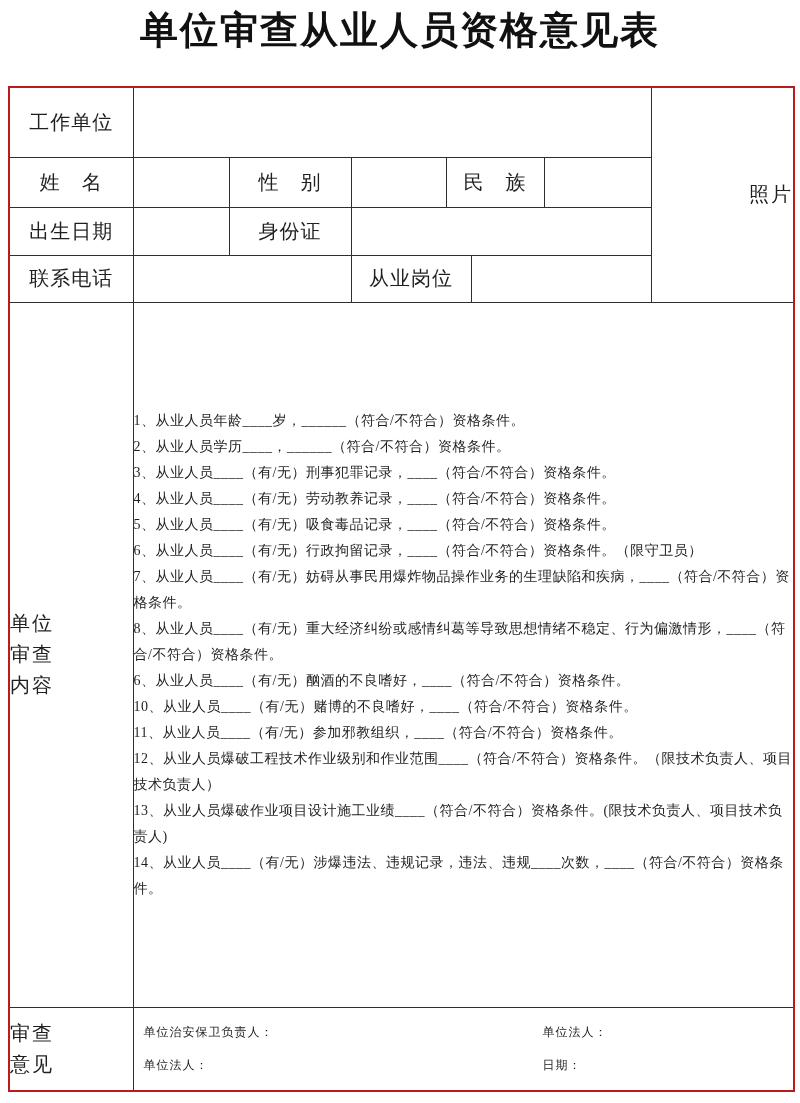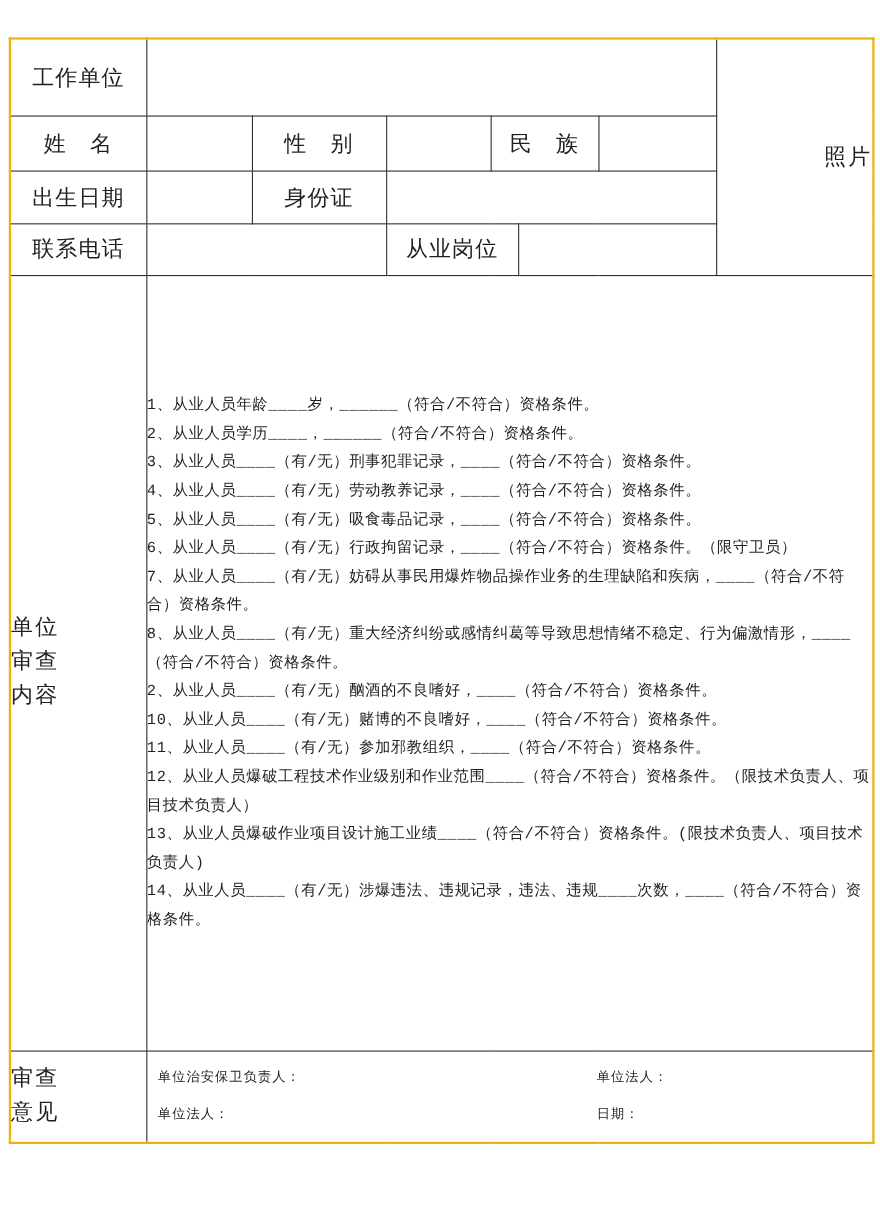--- a/index.html
+++ b/index.html
@@ -25,22 +25,21 @@
     font-weight: bold;
     letter-spacing: 2px;
     line-height: 44px;
     color: #111111;
   }
   table.form {
     border-collapse: collapse;
     table-layout: fixed;
     width: 785px;
     margin: 34px 0 0 8px;
-    border: 2px solid #eab308;
-    font-family: Liberation Mono, monospace;
+    border: 2px solid #b91c1c;
   }
   table.form td {
     border: 1.5px solid #2e2e2e;
     padding: 0;
     vertical-align: middle;
     font-size: 20px;
     overflow: hidden;
   }
   td.lbl {
     text-align: center;
@@ -92,20 +91,21 @@
     font-size: 12px;
     line-height: 33px;
     letter-spacing: 1px;
   }
 </style>
 </head>
 <body>
 
 <div class="page">
 
+  <h1 class="form-title">单位审查从业人员资格意见表</h1>
 
   <table class="form">
     <colgroup>
       <col style="width:124px">
         <col style="width:96px">
         <col style="width:122px">
         <col style="width:95px">
       <col style="width:25px">
         <col style="width:73px">
         <col style="width:107px">
@@ -152,21 +152,21 @@
       </td>
       <td class="content-cell" colspan="7">
         <p>1、从业人员年龄____岁，______（符合/不符合）资格条件。</p>
         <p>2、从业人员学历____，______（符合/不符合）资格条件。</p>
         <p>3、从业人员____（有/无）刑事犯罪记录，____（符合/不符合）资格条件。</p>
         <p>4、从业人员____（有/无）劳动教养记录，____（符合/不符合）资格条件。</p>
         <p>5、从业人员____（有/无）吸食毒品记录，____（符合/不符合）资格条件。</p>
         <p>6、从业人员____（有/无）行政拘留记录，____（符合/不符合）资格条件。（限守卫员）</p>
         <p>7、从业人员____（有/无）妨碍从事民用爆炸物品操作业务的生理缺陷和疾病，____（符合/不符合）资格条件。</p>
         <p>8、从业人员____（有/无）重大经济纠纷或感情纠葛等导致思想情绪不稳定、行为偏激情形，____（符合/不符合）资格条件。</p>
-        <p>2、从业人员____（有/无）酗酒的不良嗜好，____（符合/不符合）资格条件。</p>
+        <p>6、从业人员____（有/无）酗酒的不良嗜好，____（符合/不符合）资格条件。</p>
         <p>10、从业人员____（有/无）赌博的不良嗜好，____（符合/不符合）资格条件。</p>
         <p>11、从业人员____（有/无）参加邪教组织，____（符合/不符合）资格条件。</p>
         <p>12、从业人员爆破工程技术作业级别和作业范围____（符合/不符合）资格条件。（限技术负责人、项目技术负责人）</p>
         <p>13、从业人员爆破作业项目设计施工业绩____（符合/不符合）资格条件。(限技术负责人、项目技术负责人)</p>
         <p>14、从业人员____（有/无）涉爆违法、违规记录，违法、违规____次数，____（符合/不符合）资格条件。</p>
       </td>
     </tr>
 
     <tr style="height:84px">
       <td class="vlabel">

